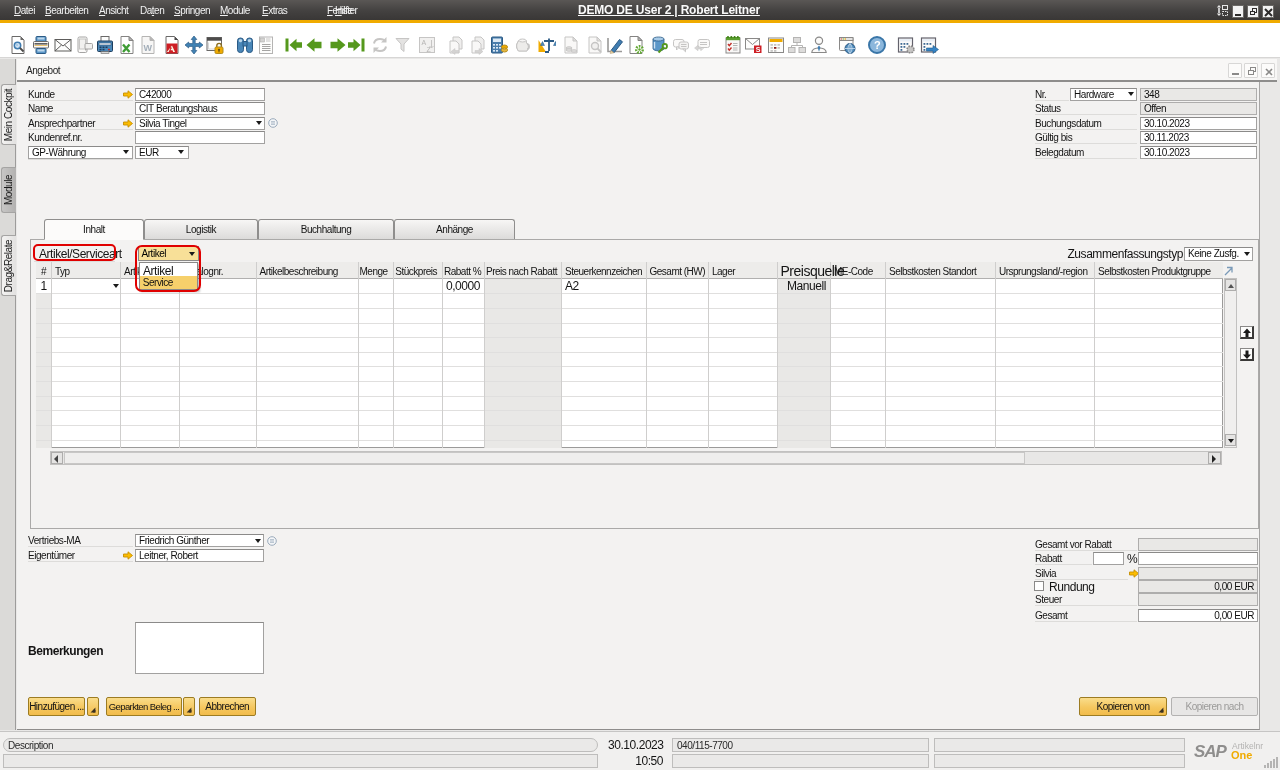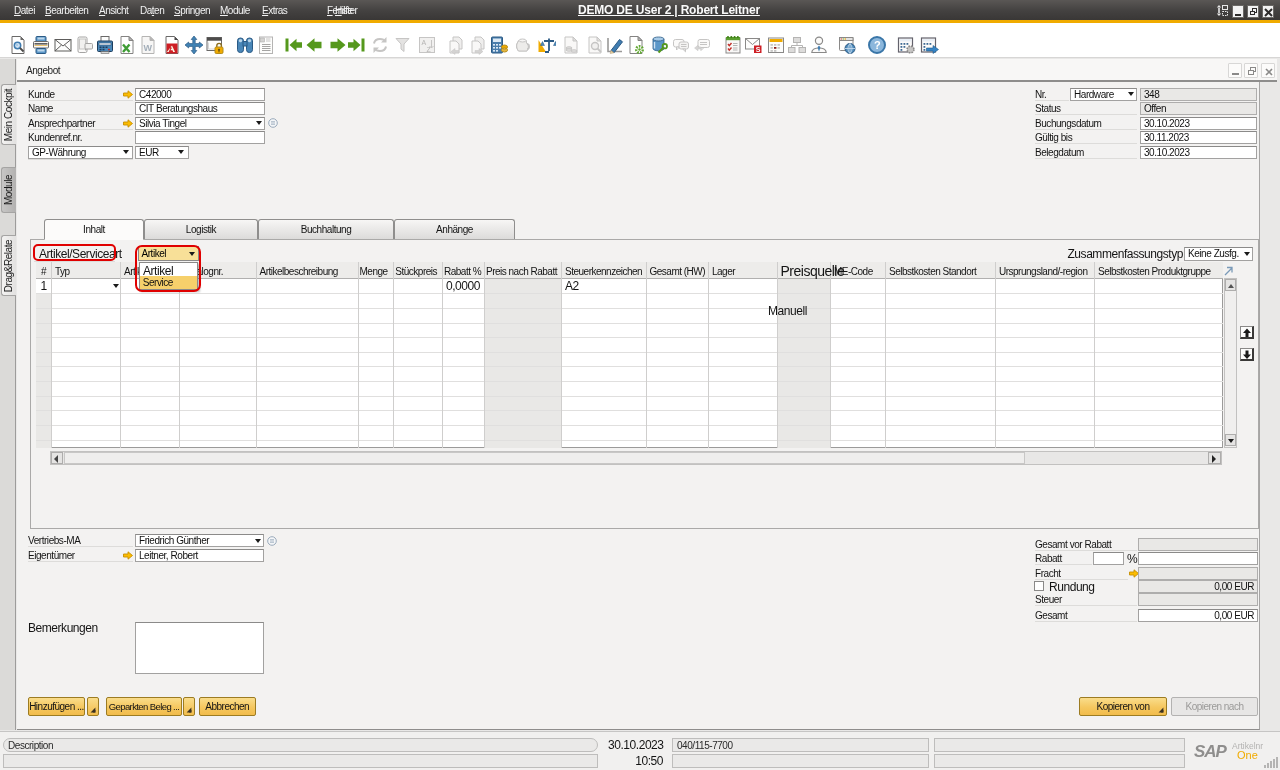--- a/index.html
+++ b/index.html
@@ -449,21 +449,21 @@
 <div class="lbl" style="left:695px;width:60.5px;text-align:left;top:182.5px;font-size:10px;letter-spacing:-0.5px;z-index:4;">Lager</div>
 <div class="lbl" style="left:763.5px;width:45.5px;text-align:left;top:182.5px;font-size:14px;letter-spacing:-0.5px;z-index:4;">Preisquelle</div>
 <div class="lbl" style="left:817px;width:47px;text-align:left;top:182.5px;font-size:10px;letter-spacing:-0.5px;z-index:4;">ME-Code</div>
 <div class="lbl" style="left:872px;width:102px;text-align:left;top:182.5px;font-size:10px;letter-spacing:-0.5px;z-index:4;">Selbstkosten Standort</div>
 <div class="lbl" style="left:982px;width:91px;text-align:left;top:182.5px;font-size:10px;letter-spacing:-0.5px;z-index:4;">Ursprungsland/-region</div>
 <div class="lbl" style="left:1081px;width:121px;text-align:left;top:182.5px;font-size:10px;letter-spacing:-0.5px;z-index:4;">Selbstkosten Produktgruppe</div>
 <div class="lbl" style="left:19px;width:15px;text-align:center;top:198.0px;z-index:4;">1</div>
 <span class="arr" style="z-index:4;left:96px;top:202.0px;"></span>
 <div class="lbl" style="left:425px;width:38px;text-align:right;top:198.0px;z-index:4;">0,0000</div>
 <div class="lbl" style="left:548px;top:198.0px;z-index:4;">A2</div>
-<div class="lbl" style="left:751px;top:198.0px;z-index:4;margin-top:25px;">Manuell</div>
+<div class="lbl" style="left:770px;top:198.0px;z-index:4;">Manuell</div>
 <div style="position:absolute;left:1207px;top:196.0px;width:13px;height:170.0px;background:#f0efee;border:1px solid #c2c1c0;z-index:4;"></div>
 <div style="position:absolute;left:1208px;top:197.0px;width:11px;height:12px;background:#e5e4e3;border:1px solid #aeadac;z-index:4;"></div>
 <span class="arr" style="left:1210.5px;top:201.5px;border-top:none;border-bottom:4px solid #555;border-left-width:3px;border-right-width:3px;z-index:4;"></span>
 <div style="position:absolute;left:1208px;top:352.0px;width:11px;height:12px;background:#e5e4e3;border:1px solid #aeadac;z-index:4;"></div>
 <span class="arr" style="left:1210.5px;top:356.5px;border-left-width:3px;border-right-width:3px;z-index:4;"></span>
 <div style="position:absolute;left:33px;top:369px;width:1172px;height:14px;background:#e8e7e6;border:1px solid #c2c1c0;z-index:4;"></div>
 <div style="position:absolute;left:34px;top:370px;width:12px;height:12px;background:#e5e4e3;border:1px solid #aeadac;z-index:4;"></div>
 <span class="arr" style="left:37px;top:372.5px;border-top:4px solid transparent;border-bottom:4px solid transparent;border-left:none;border-right:4.5px solid #444;z-index:4;"></span>
 <div style="position:absolute;left:1191px;top:370px;width:13px;height:12px;background:#e5e4e3;border:1px solid #aeadac;z-index:4;"></div>
 <span class="arr" style="left:1195px;top:372.5px;border-top:4px solid transparent;border-bottom:4px solid transparent;border-right:none;border-left:4.5px solid #222;z-index:4;"></span>
@@ -490,29 +490,29 @@
 <span class="arr" style="left:238px;top:456.5px;"></span>
 <svg style="position:absolute;left:250px;top:453.5px;" width="10" height="10" viewBox="0 0 10 10">
       <circle cx="5" cy="5" r="4.3" fill="#f4f6f8" stroke="#9aaabb"></circle>
       <path d="M3 3.6 h4 M3 5 h4 M3 6.4 h4" stroke="#9aaabb" stroke-width="0.7"></path>
     </svg>
 <div class="lblc" style="left:11px;top:466.5px;width:105px;height:13px;">Eigentümer</div>
 <svg style="position:absolute;left:106px;top:468.5px;" width="10" height="9" viewBox="0 0 10 9">
       <path d="M0.5 3 h4.5 V0.8 L9.5 4.5 L5 8.2 V6 H0.5 z" fill="#fbbc00" stroke="#c78f00" stroke-width="0.9"></path>
     </svg>
 <div class="inp" style="left:118px;top:466.5px;width:129px;height:13px;">Leitner, Robert</div>
-<div class="lbl" style="left:11px;top:540px;">Bemerkungen</div>
+<div class="lbl" style="left:11px;top:563px;font-weight:bold;">Bemerkungen</div>
 <div class="inp" style="left:118px;top:540px;width:129px;height:52px;"></div>
 <div class="lblc" style="left:1018px;top:455.5px;width:102px;height:13px;">Gesamt vor Rabatt</div>
 <div class="inpg" style="left:1121px;top:455.5px;width:120px;height:13px;"></div>
 <div class="lblc" style="left:1018px;top:470px;width:57px;height:13px;">Rabatt</div>
 <div class="inp" style="left:1076px;top:470px;width:31px;height:13px;"></div>
 <div class="lbl" style="left:1110px;top:471px;">%</div>
 <div class="inp" style="left:1121px;top:470px;width:120px;height:13px;"></div>
-<div class="lblc" style="left:1018px;top:484.5px;width:93px;height:13px;">Fracht</div>
+<div class="lblc" style="left:1018px;top:484.5px;width:93px;height:13px;">Silvia</div>
 <svg style="position:absolute;left:1112px;top:486.5px;" width="10" height="9" viewBox="0 0 10 9">
       <path d="M0.5 3 h4.5 V0.8 L9.5 4.5 L5 8.2 V6 H0.5 z" fill="#fbbc00" stroke="#c78f00" stroke-width="0.9"></path>
     </svg>
 <div class="inpg" style="left:1121px;top:484.5px;width:120px;height:13px;"></div>
 <div style="position:absolute;left:1017px;top:498.5px;width:10px;height:10px;background:#fff;border:1px solid #8a8988;"></div>
 <div class="lbl" style="left:1032px;top:498.5px;">Rundung</div>
 <div class="inpg" style="left:1121px;top:497.5px;width:120px;height:13px;text-align:right;">0,00 EUR</div>
 <div class="lblc" style="left:1018px;top:510.5px;width:102px;height:13px;">Steuer</div>
 <div class="inpg" style="left:1121px;top:510.5px;width:120px;height:13px;"></div>
 <div class="lblc" style="left:1018px;top:526.5px;width:102px;height:13px;">Gesamt</div>
@@ -534,20 +534,20 @@
 <div class="sbf" style="left:3px;top:6px;width:595px;border-radius:7px;">Description</div>
 <div class="abs lbl" style="left:608px;top:7px;width:55px;text-align:right;">30.10.2023</div>
 <div class="sbf" style="left:672px;top:6px;width:257px;">040/115-7700</div>
 <div class="sbf" style="left:934px;top:6px;width:251px;"></div>
 <div class="sbf" style="left:3px;top:22px;width:595px;"></div>
 <div class="abs lbl" style="left:608px;top:23px;width:55px;text-align:right;">10:50</div>
 <div class="sbf" style="left:672px;top:22px;width:257px;"></div>
 <div class="sbf" style="left:934px;top:22px;width:251px;"></div>
 <div class="abs" style="left:1194px;top:10px;font-style:italic;font-weight:bold;font-size:17px;color:#8f8e8d;letter-spacing:-1px;">SAP</div>
 <div class="abs" style="left:1232px;top:9px;font-size:8.5px;color:#b3b2b1;">Artikelnr</div>
-<div class="abs" style="left:1231px;top:17px;font-weight:normal;font-size:11px;color:#f0ab00;margin-left:6px;">One</div>
+<div class="abs" style="left:1231px;top:17px;font-weight:bold;font-size:11px;color:#f0ab00;">One</div>
 <svg class="abs" style="left:1264px;top:24px;" width="14" height="12" viewBox="0 0 14 12">
 <rect x="0" y="9" width="2" height="3" fill="#b5b4b3"></rect>
 <rect x="3" y="7" width="2" height="5" fill="#b5b4b3"></rect>
 <rect x="6" y="5" width="2" height="7" fill="#b5b4b3"></rect>
 <rect x="9" y="3" width="2" height="9" fill="#b5b4b3"></rect>
 <rect x="12" y="1" width="2" height="11" fill="#b5b4b3"></rect>
 </svg>
 </div>
 </body></html>

